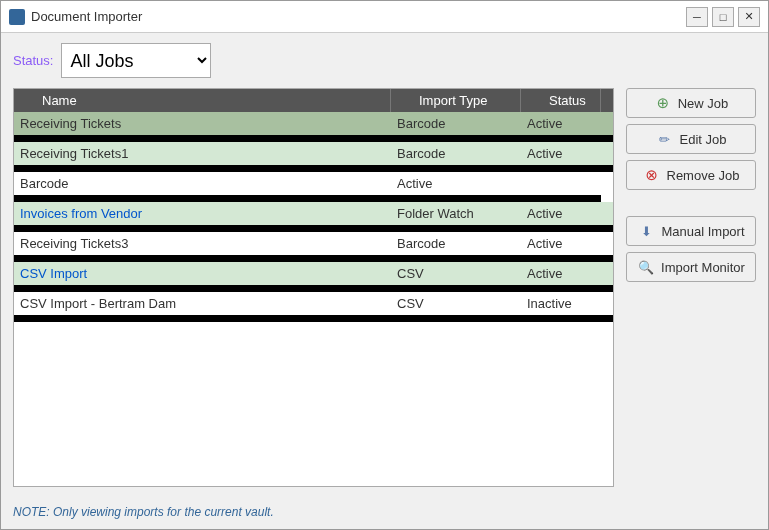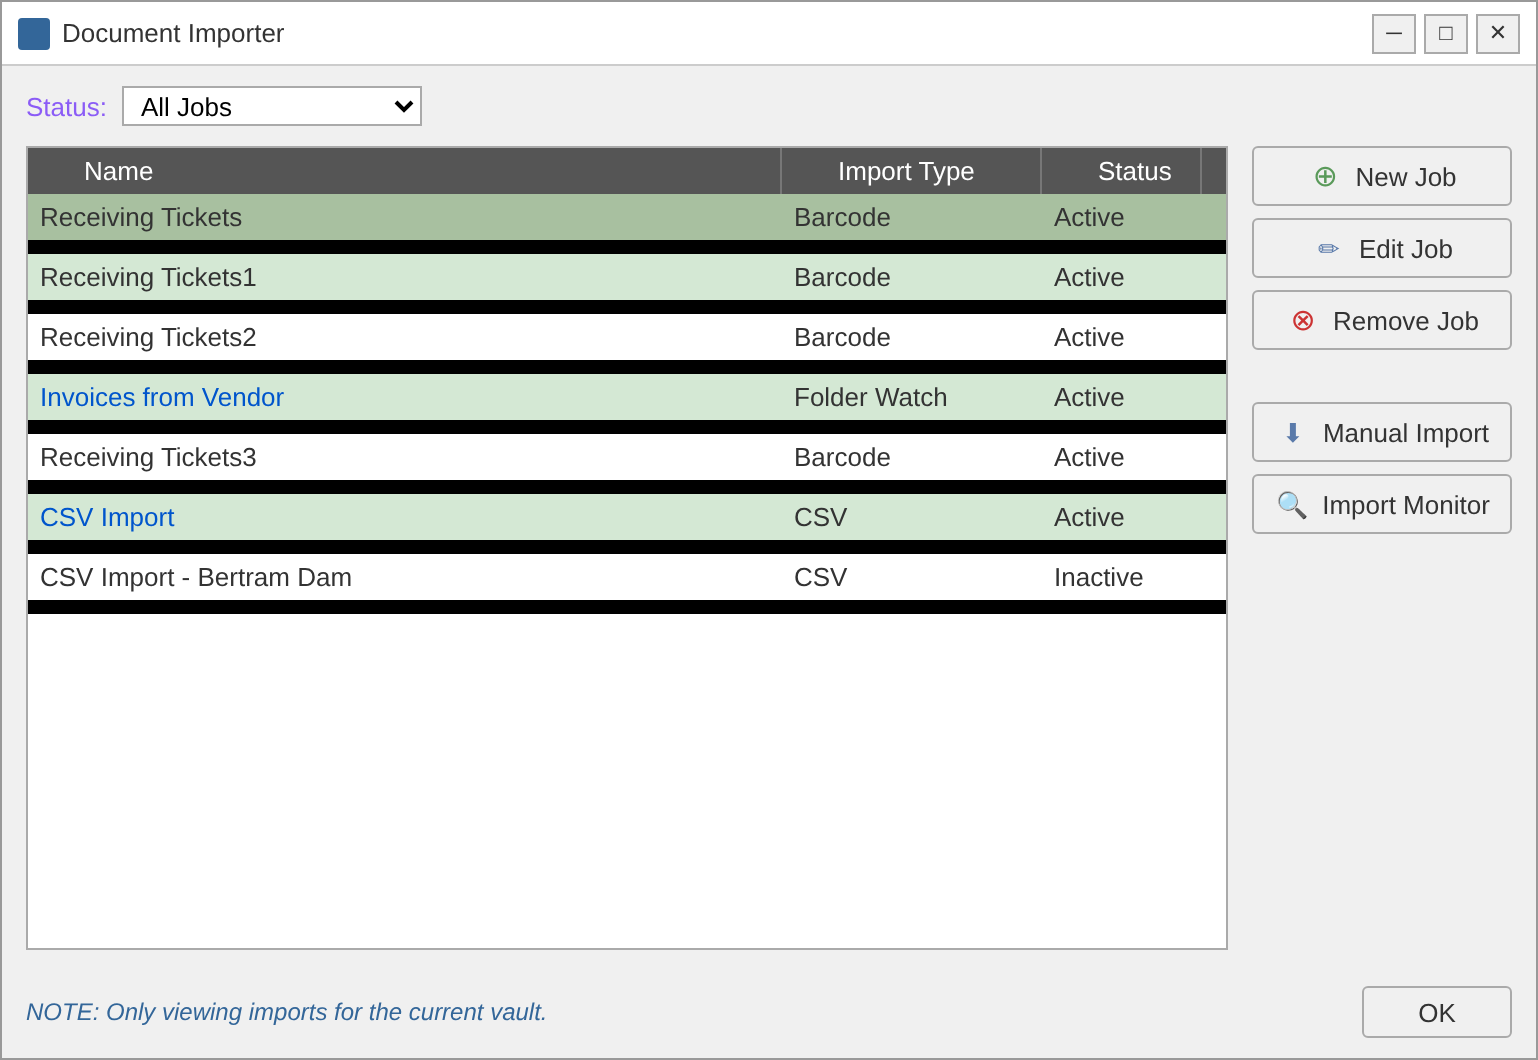--- a/index.html
+++ b/index.html
@@ -65,22 +65,22 @@
       align-items: center;
       gap: 8px;
       margin-bottom: 10px;
     }
     .status-label {
       font-size: 13px;
       color: #8b5cf6;
     }
     .status-select {
       width: 150px;
-      height: 20px;
-      font-size: 13px;
+      height: 35px;
+      font-size: 18px;
       border: 1px solid #aaa;
       background: white;
       padding: 0 4px;
       appearance: auto;
     }
     .main-area {
       display: flex;
       gap: 12px;
       flex: 1;
     }
@@ -239,21 +239,20 @@
               <div class="table-cell">Active</div>
               <div class="table-cell"></div>
             </div>
             <div class="table-row highlighted">
               <div class="table-cell">Receiving Tickets1</div>
               <div class="table-cell">Barcode</div>
               <div class="table-cell">Active</div>
               <div class="table-cell"></div>
             </div>
             <div class="table-row">
-              <div class="table-cell">Receiving Tickets2</div>
               <div class="table-cell">Barcode</div>
               <div class="table-cell">Active</div>
               <div class="table-cell"></div>
             </div>
             <div class="table-row highlighted">
               <div class="table-cell link">Invoices from Vendor</div>
               <div class="table-cell">Folder Watch</div>
               <div class="table-cell">Active</div>
               <div class="table-cell"></div>
             </div>
@@ -299,15 +298,14 @@
         <button class="action-btn">
           <span class="btn-icon icon-magnify">🔍</span>
           <span>Import Monitor</span>
         </button>
       </div>
     </div>
   </div>
 
   <div class="footer">
     <span class="footer-note">NOTE: Only viewing imports for the current vault.</span>
-    <button class="ok-btn">OK</button>
   </div>
 </div>
 
 </body></html>

